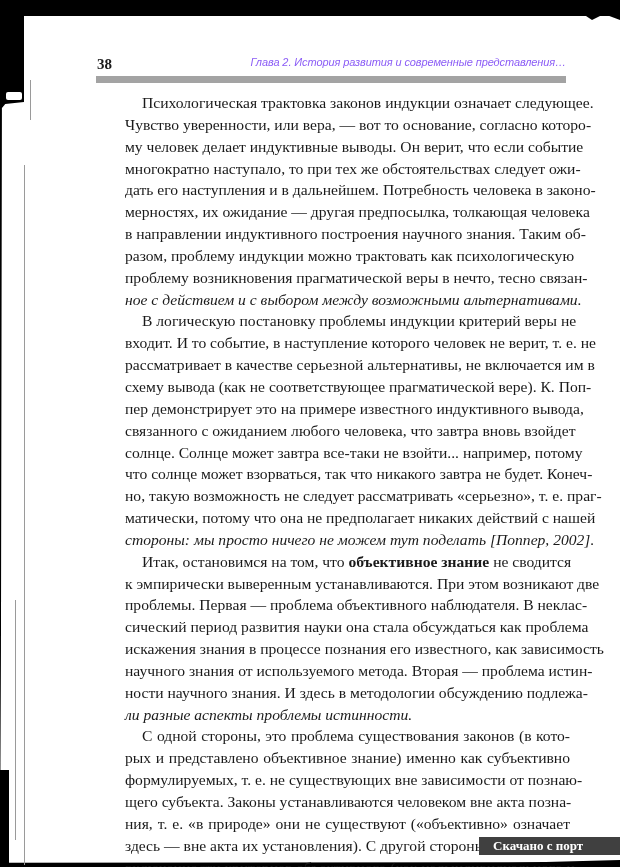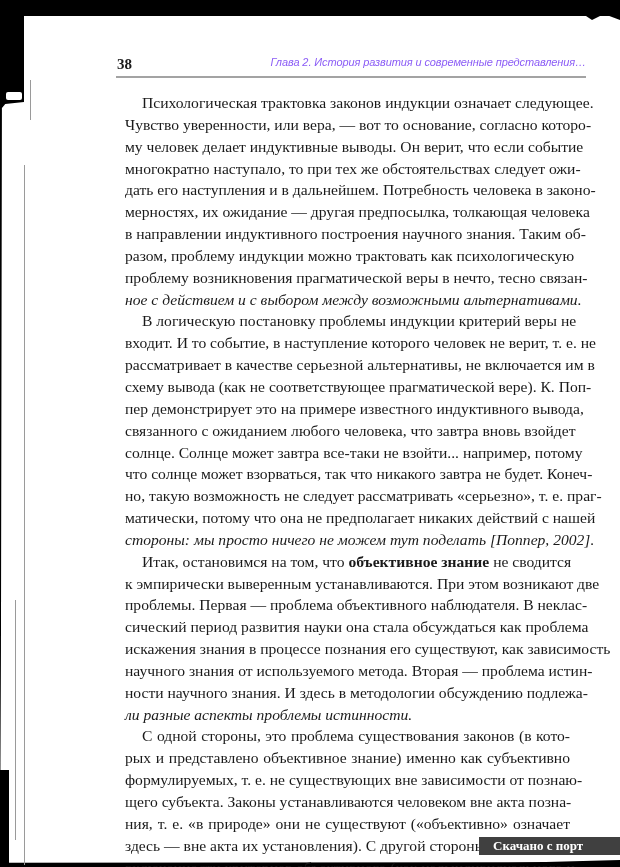--- a/index.html
+++ b/index.html
@@ -28,22 +28,22 @@
       position: absolute; left: 0; top: 770px; width: 9px; height: 97px; background: #000;
     }
     .scan-bottom {
       position: absolute; left: 0; top: 860px; width: 620px; height: 7px; background: #000;
       clip-path: polygon(0 40%, 88% 30%, 100% 0, 100% 100%, 0 100%);
     }
     .margin-line {
       position: absolute; width: 1px; background: #9a9a9a;
     }
     .page-header {
-      position: absolute; left: 116px; top: 54px; width: 470px; height: 22px;
-      border-bottom: 2px solid #a3a3a3;
+      position: absolute; left: 96px; top: 54px; width: 470px; height: 22px;
+      border-bottom: 7px solid #a3a3a3;
     }
     .page-number {
       position: absolute; left: 1px; top: 2px;
       font-family: "Liberation Serif", serif; font-weight: bold; font-size: 15px;
     }
     .running-head {
       position: absolute; right: 0; top: 2px;
       font-family: "Liberation Sans", "DejaVu Sans", sans-serif; font-size: 11px; color: #8b5cf6;
       letter-spacing: -0.1px;
       font-style: italic;
@@ -111,21 +111,21 @@
   <div class="line">солнце. Солнце может завтра все-таки не взойти... например, потому</div>
   <div class="line">что солнце может взорваться, так что никакого завтра не будет. Конеч-</div>
   <div class="line">но, такую возможность не следует рассматривать «серьезно», т. е. праг-</div>
   <div class="line">матически, потому что она не предполагает никаких действий с нашей</div>
   <div class="line last">стороны: мы просто ничего не можем тут поделать [Поппер, 2002].</div>
 
   <div class="line indent"><span>Итак, остановимся на том, что</span> <b>объективное знание</b> <span>не сводится</span></div>
   <div class="line">к эмпирически выверенным устанавливаются. При этом возникают две</div>
   <div class="line">проблемы. Первая — проблема объективного наблюдателя. В неклас-</div>
   <div class="line">сический период развития науки она стала обсуждаться как проблема</div>
-  <div class="line">искажения знания в процессе познания его существуют, как зависимость</div>
+  <div class="line">искажения знания в процессе познания его известного, как зависимость</div>
   <div class="line">научного знания от используемого метода. Вторая — проблема истин-</div>
   <div class="line">ности научного знания. И здесь в методологии обсуждению подлежа-</div>
   <div class="line last">ли разные аспекты проблемы истинности.</div>
 
   <div class="line indent">С одной стороны, это проблема существования законов (в кото-</div>
   <div class="line">рых и представлено объективное знание) именно как субъективно</div>
   <div class="line">формулируемых, т. е. не существующих вне зависимости от познаю-</div>
   <div class="line">щего субъекта. Законы устанавливаются человеком вне акта позна-</div>
   <div class="line">ния, т. е. «в природе» они не существуют («объективно» означает</div>
   <div class="line">здесь — вне акта их установления). С другой стороны, это проблема</div>

